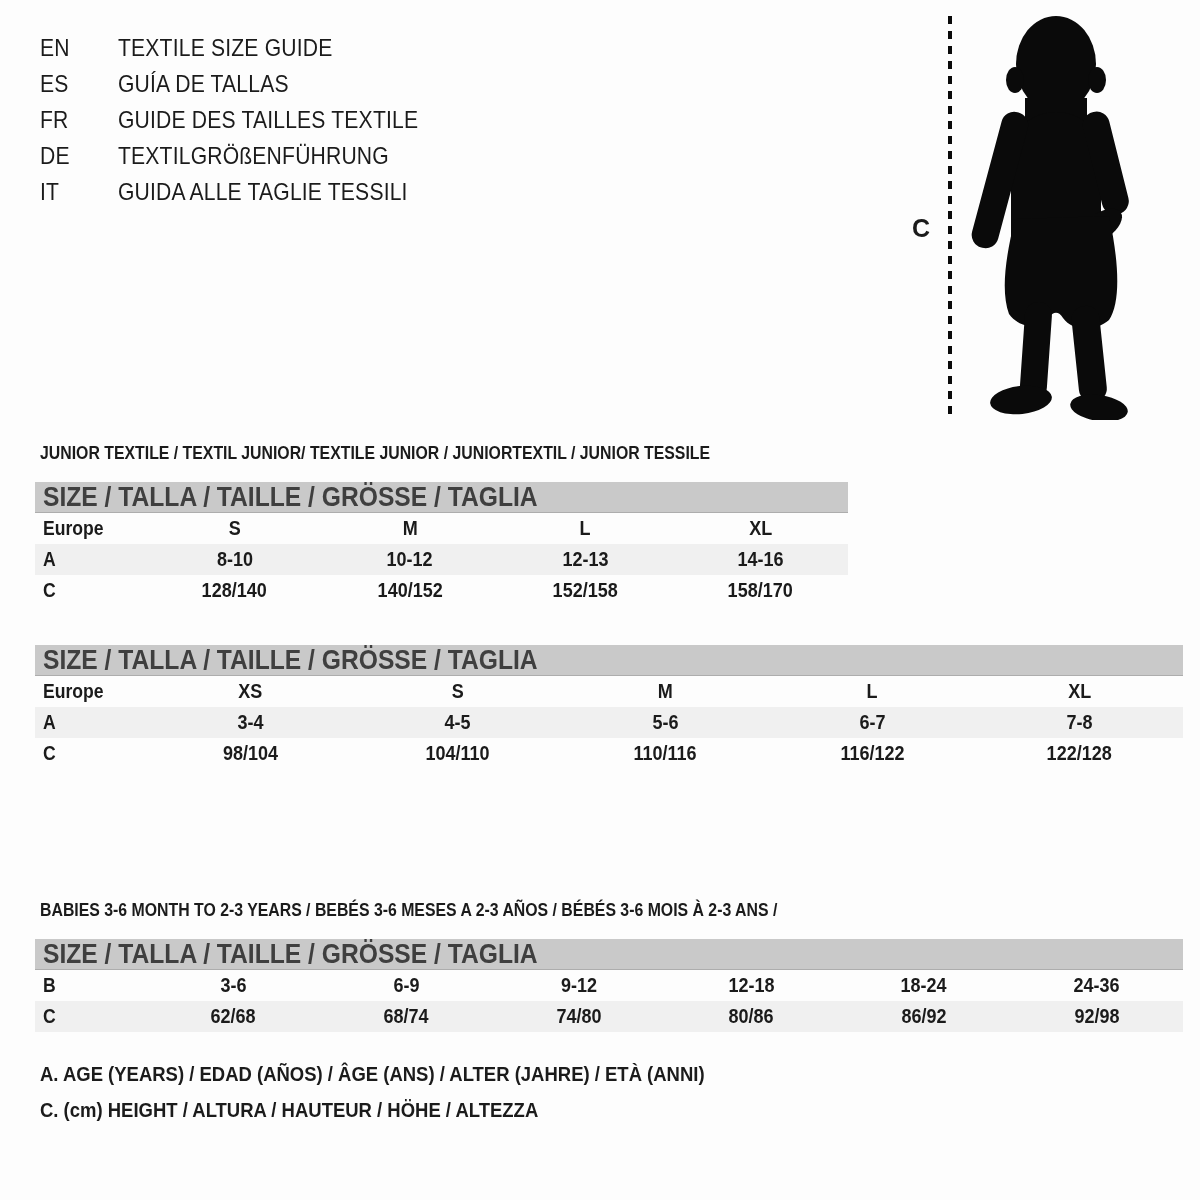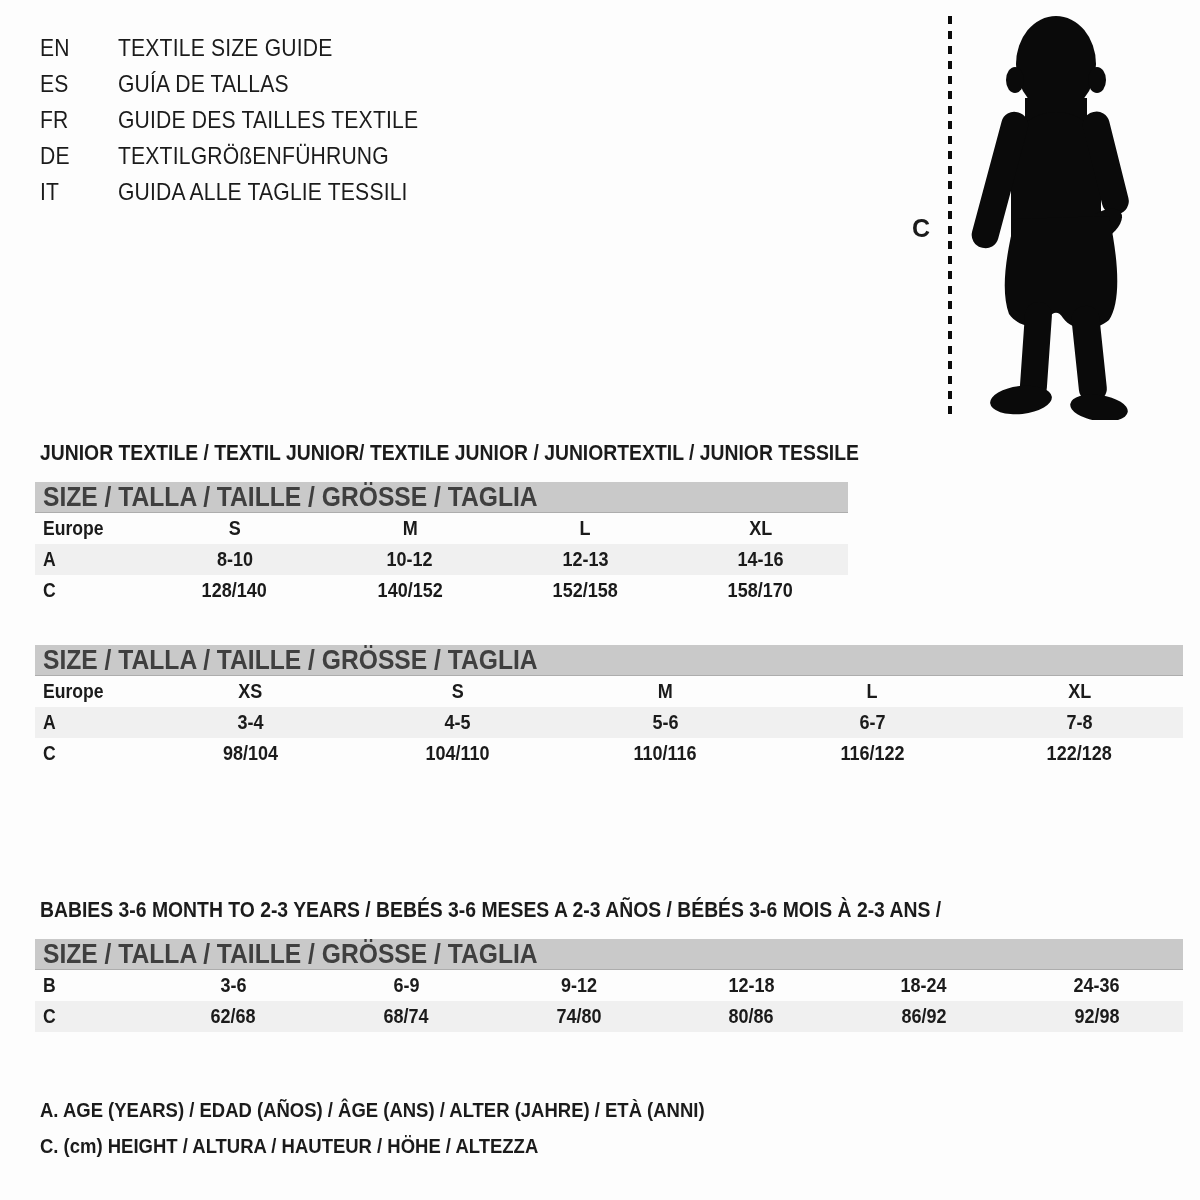--- a/index.html
+++ b/index.html
@@ -22,32 +22,32 @@
   .dash-line{position:absolute;left:948px;top:16px;width:4px;height:400px;
     background:repeating-linear-gradient(to bottom,var(--sil,#0a0a0a) 0 8px,transparent 8px 15px);}
   .measure-c{position:absolute;left:912px;top:214px;font-size:25px;font-weight:700;}
   .fig-svg{position:absolute;left:963px;top:14px;}
 
   
   .tbl{position:absolute;left:35px;}
   #t0{top:436px;width:813px;}
   #t1{top:645px;width:1148px;}
   #t2{top:846px;width:1148px;margin-top:47px;}
-  .t-title{margin-left:5px;margin-bottom:12px;font-size:22px;font-weight:700;}
+  .t-title{margin-left:5px;margin-bottom:12px;font-size:18px;font-weight:700;}
   .t-line{line-height:34px;}
   .size-bar{height:30px;line-height:30px;background:var(--bar,#c9c9c9);
     border-bottom:1px solid #adadad;padding-left:8px;font-size:28px;font-weight:700;
     color:var(--bartext,#3f3f3f);}
   .row{display:flex;align-items:center;height:31px;font-size:20px;font-weight:700;}
   .row.stripe{background:var(--stripe,#f0f0f0);}
   .cell.label{width:112px;padding-left:8px;box-sizing:border-box;}
   .cell.val{flex:1 1 0;text-align:center;}
 
   
-  .footnotes{position:absolute;left:40px;top:1092px;font-size:21px;font-weight:700;}
+  .footnotes{position:absolute;left:40px;top:1056px;font-size:21px;font-weight:700;}
   .footnote{height:36px;line-height:36px;}
 </style>
 </head>
 <body style="--bg: #fdfdfd; --text: #1b1b1b; --bar: #c9c9c9; --bartext: #3f3f3f; --stripe: #f0f0f0; --sil: #0a0a0a;">
 
 <div class="lang-list">
   <div class="lang-row">
     <span class="lang-code"><span class="cnd">EN</span></span><span class="cnd">TEXTILE SIZE GUIDE</span>
   </div>
   <div class="lang-row">

